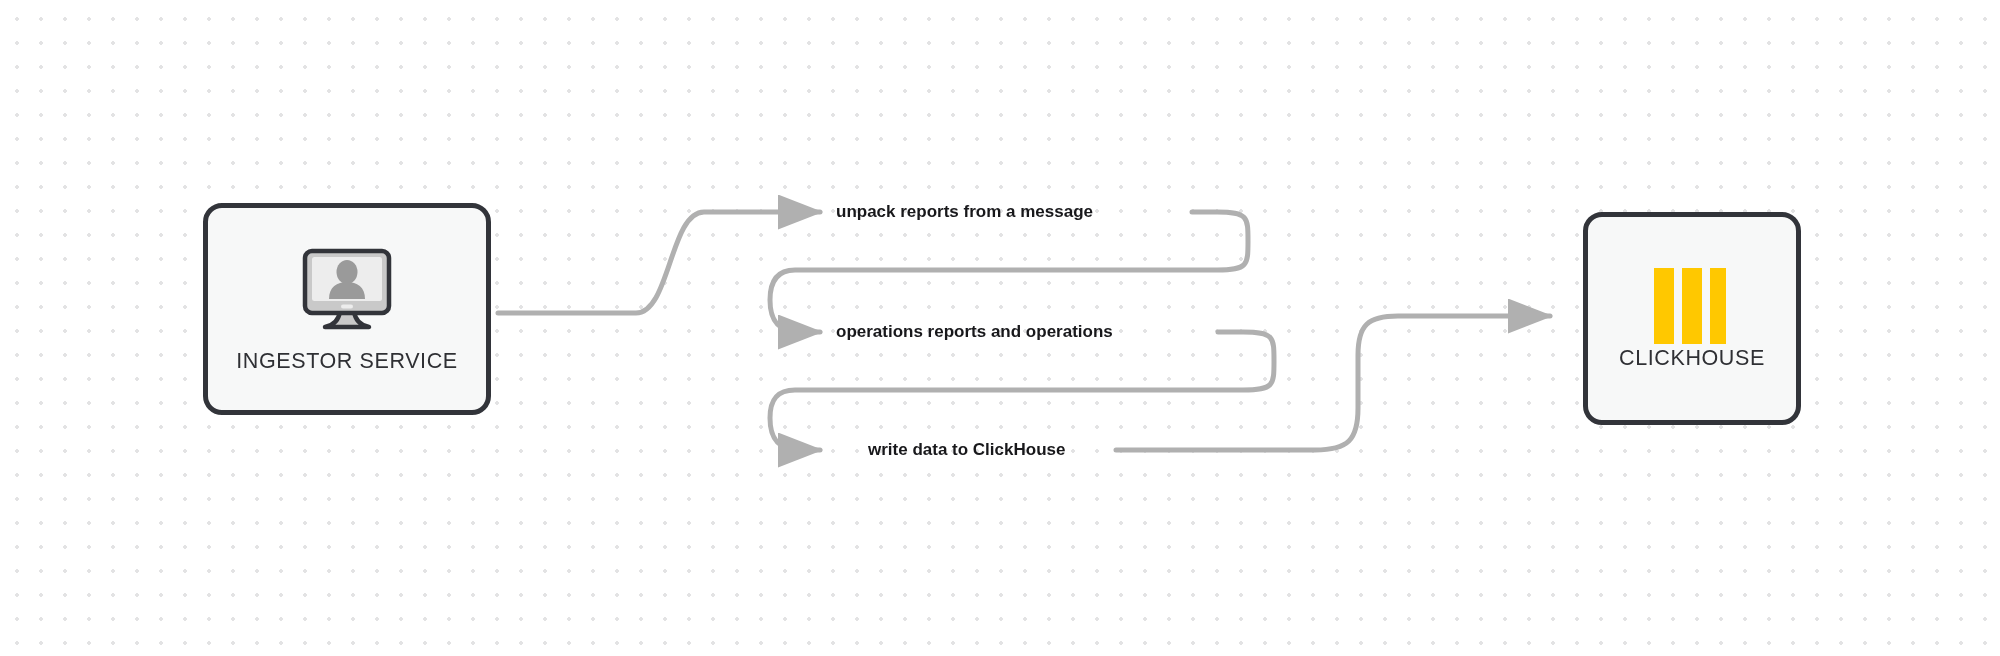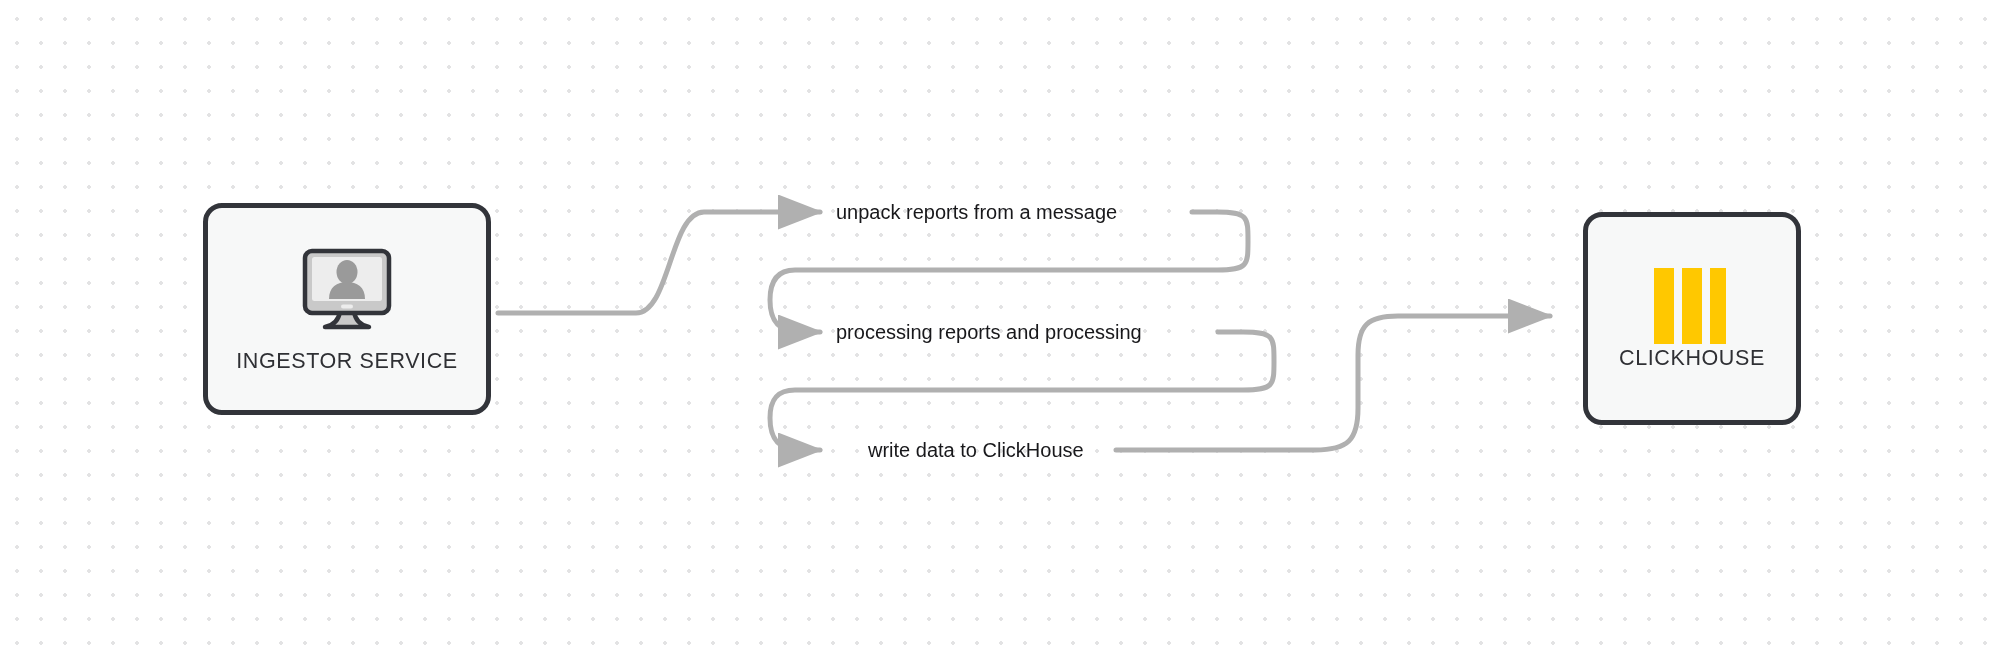--- a/index.html
+++ b/index.html
@@ -58,26 +58,27 @@
     white-space: nowrap;
   }
   #node-ingestor .node-label { margin-top: 12px; }
   #node-clickhouse .node-label { }
 
   .monitor-icon { display: block; }
   .ch-icon { display: block; }
 
   .edge-label {
     position: absolute;
-    font-size: 20px;
+    font-size: 17px;
     color: #18181b;
     white-space: nowrap;
     transform: translateY(-50%);
     background: transparent;
     line-height: 1.1;
+    font-weight: bold;
   }
 </style>
 </head>
 <body>
 
 <div id="canvas">
 
   <svg id="edge-layer" viewBox="0 0 2000 656" xmlns="http://www.w3.org/2000/svg">
     <defs>
       <marker id="arrowhead" markerWidth="9" markerHeight="7" refX="8.4" refY="3.5" orient="auto" markerUnits="strokeWidth">
@@ -145,17 +146,17 @@
         <rect x="8" y="2" width="20" height="76" fill="#ffc800"></rect>
         <rect x="36" y="2" width="20" height="76" fill="#ffc800"></rect>
         <rect x="64" y="2" width="16" height="76" fill="#ffc800"></rect>
       </svg>
     </span>
     <span class="node-label">CLICKHOUSE</span>
   </div>
 
   <div class="edge-label" style="left:836px; top:212px;">unpack reports from a message</div>
 
-  <div class="edge-label" style="left:836px; top:332px;">processing reports and processing</div>
+  <div class="edge-label" style="left:836px; top:332px;">operations reports and operations</div>
 
   <div class="edge-label" style="left:868px; top:450px;">write data to ClickHouse</div>
 
 </div>
 
 </body></html>

